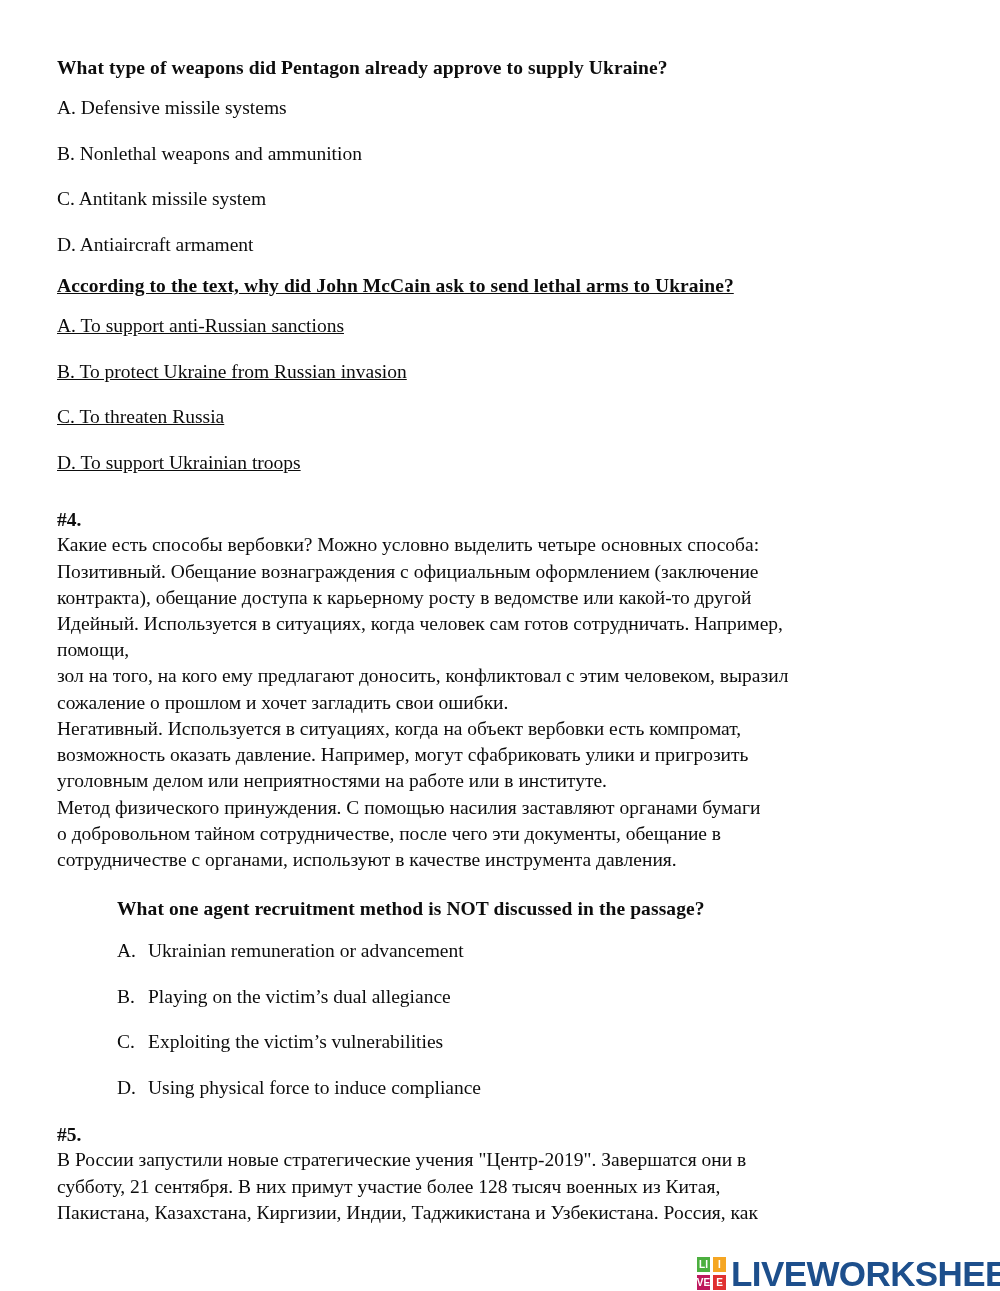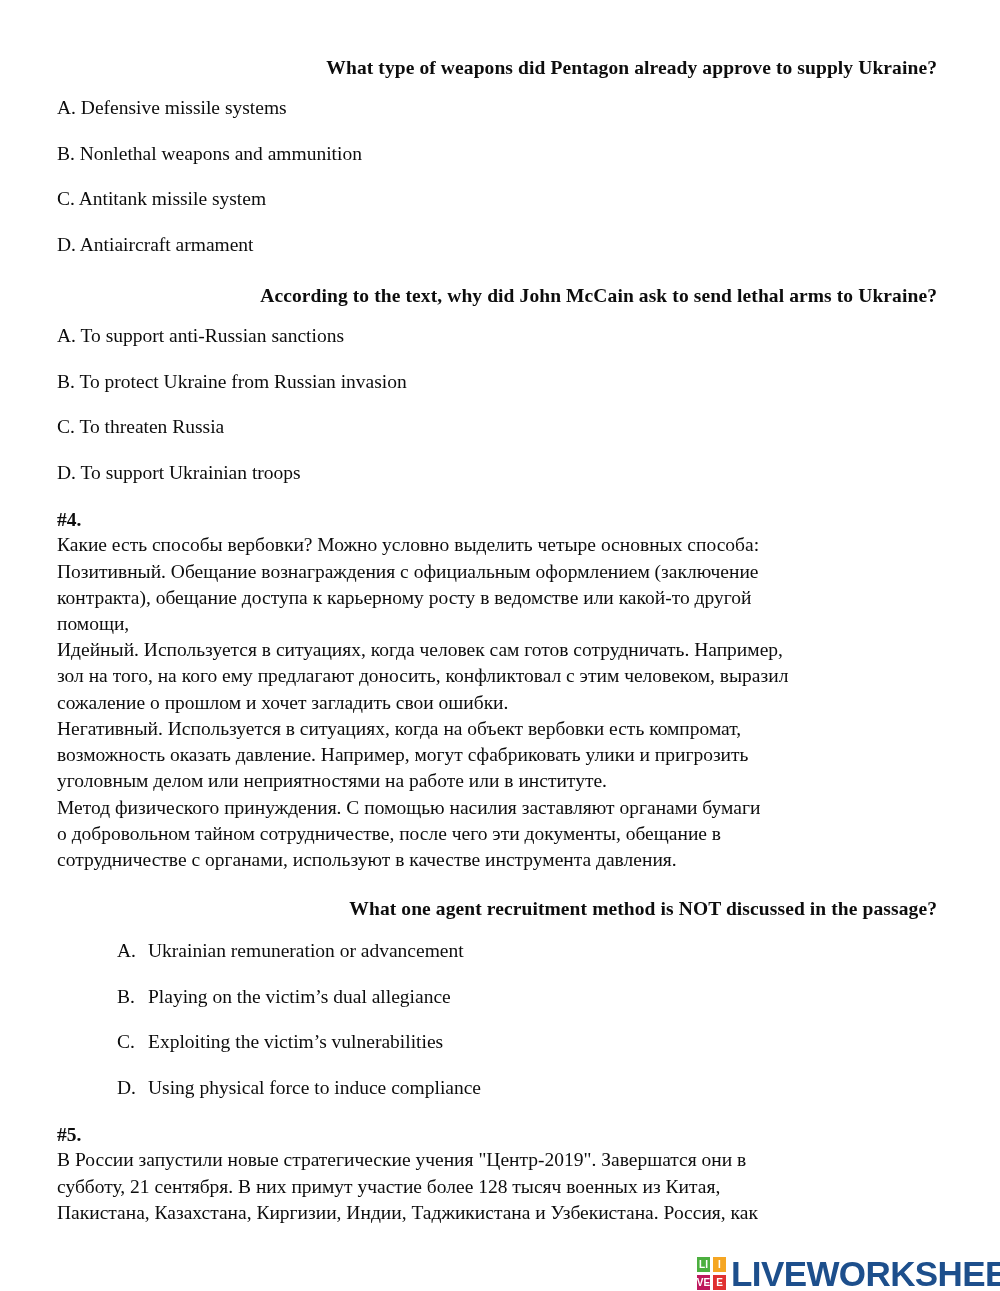--- a/index.html
+++ b/index.html
@@ -28,21 +28,20 @@
     position: absolute;
     left: 57px;
     width: 880px;
   }
   .qheading {
     font-weight: bold;
     font-size: 19.5px;
     line-height: 1.25;
     letter-spacing: 0.1px;
     margin: 0 0 16px 0;
-    text-align: right;
   }
   .opt {
     font-size: 19.5px;
     line-height: 1.25;
     margin: 0 0 21px 0;
     white-space: nowrap;
   }
   .opt:last-child { margin-bottom: 0; }
 
   
@@ -123,35 +122,35 @@
 <div class="page">
 
   <div class="qblock" style="top:56px;">
     <p class="qheading">What type of weapons did Pentagon already approve to supply Ukraine?</p>
     <p class="opt">A. Defensive missile systems</p>
     <p class="opt">B. Nonlethal weapons and ammunition</p>
     <p class="opt">C. Antitank missile system</p>
     <p class="opt">D. Antiaircraft armament</p>
   </div>
 
-  <div class="qblock" style="top:284px;">
+  <div class="qblock" style="top:274px;text-decoration:underline;">
     <p class="qheading">According to the text, why did John McCain ask to send lethal arms to Ukraine?</p>
     <p class="opt">A. To support anti-Russian sanctions</p>
     <p class="opt">B. To protect Ukraine from Russian invasion</p>
     <p class="opt">C. To threaten Russia</p>
     <p class="opt">D. To support Ukrainian troops</p>
   </div>
 
   <div class="passage" style="top:507px;">
     <p class="passage-num">#4.</p>
     <p class="passage-line">Какие есть способы вербовки? Можно условно выделить четыре основных способа:</p>
     <p class="passage-line">Позитивный. Обещание вознаграждения с официальным оформлением (заключение</p>
     <p class="passage-line">контракта), обещание доступа к карьерному росту в ведомстве или какой-то другой</p>
+    <p class="passage-line">Идейный. Используется в ситуациях, когда человек сам готов сотрудничать. Например,</p>
     <p class="passage-line">помощи,</p>
-    <p class="passage-line">Идейный. Используется в ситуациях, когда человек сам готов сотрудничать. Например,</p>
     <p class="passage-line">зол на того, на кого ему предлагают доносить, конфликтовал с этим человеком, выразил</p>
     <p class="passage-line">сожаление о прошлом и хочет загладить свои ошибки.</p>
     <p class="passage-line">Негативный. Используется в ситуациях, когда на объект вербовки есть компромат,</p>
     <p class="passage-line">возможность оказать давление. Например, могут сфабриковать улики и пригрозить</p>
     <p class="passage-line">уголовным делом или неприятностями на работе или в институте.</p>
     <p class="passage-line">Метод физического принуждения. С помощью насилия заставляют органами бумаги</p>
     <p class="passage-line">о добровольном тайном сотрудничестве, после чего эти документы, обещание в</p>
     <p class="passage-line">сотрудничестве с органами, используют в качестве инструмента давления.</p>
   </div>
 

